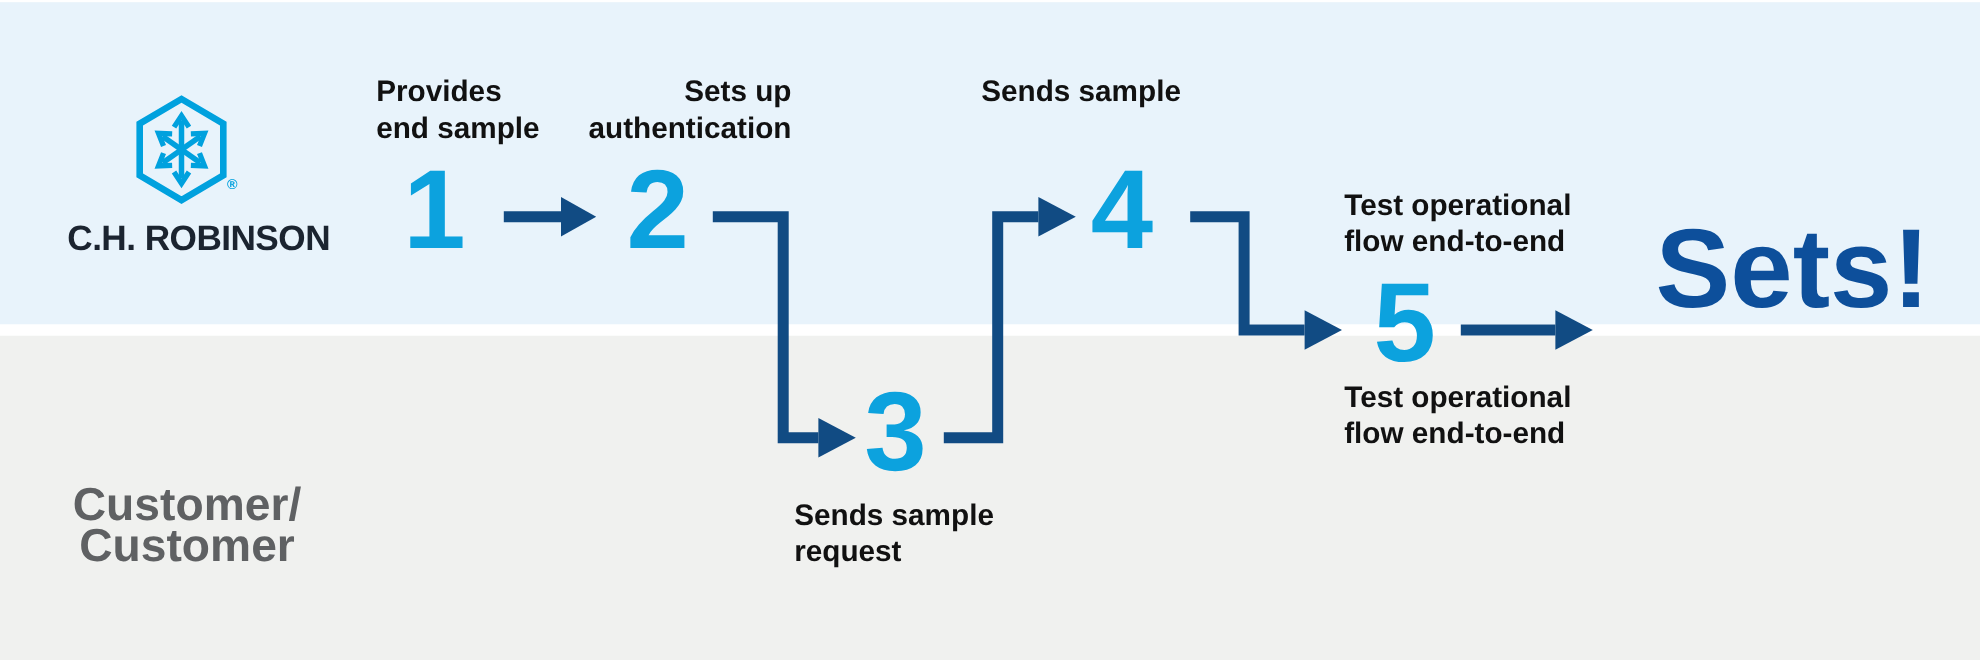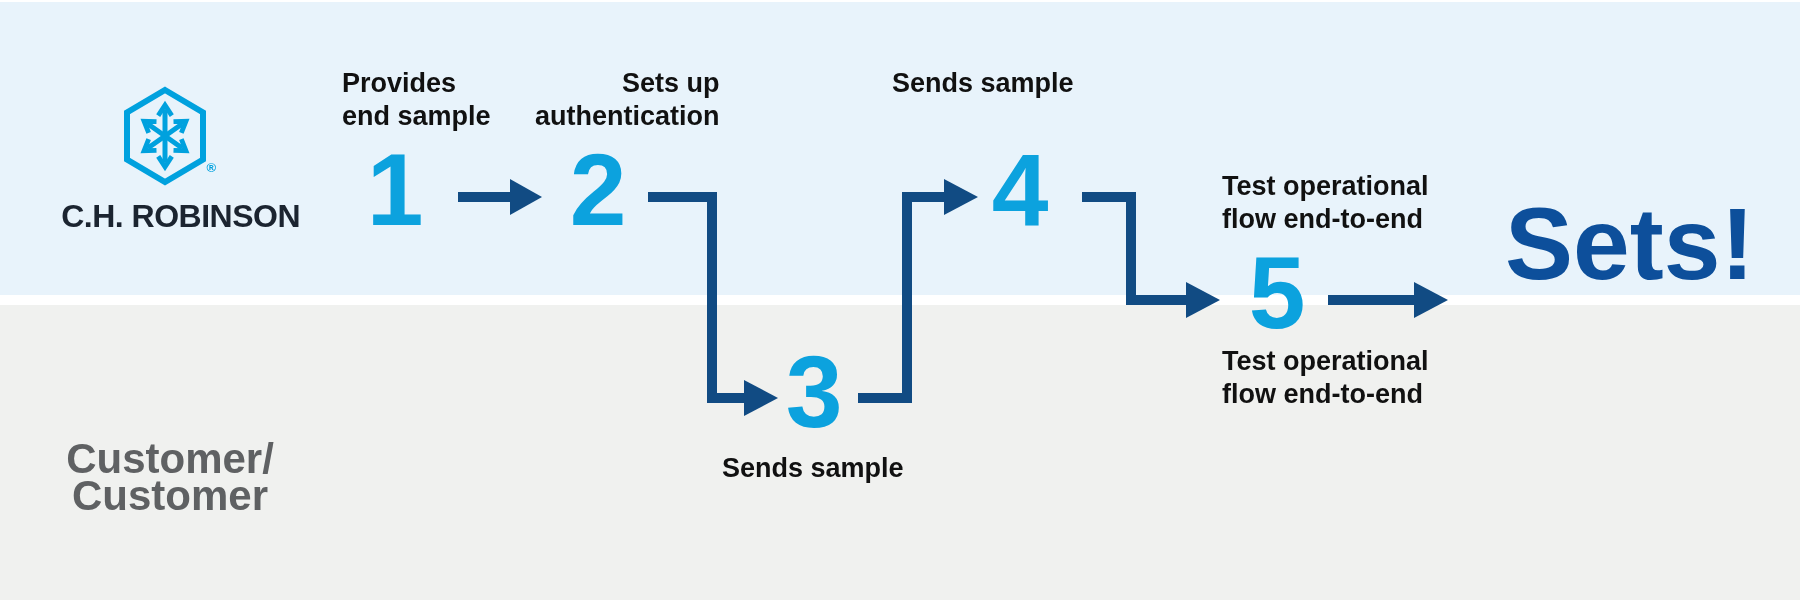--- a/index.html
+++ b/index.html
@@ -158,20 +158,21 @@
 
   <div class="step-label lbl-2">
     <div>Sets up</div>
     <div>authentication</div>
   </div>
   <div class="step-number num-2">2</div>
 
   <div class="step-number num-3">3</div>
   <div class="step-label lbl-3">
     <div>Sends sample</div>
+    <div>request</div>
   </div>
 
   <div class="step-label lbl-4">
     <div>Sends sample</div>
   </div>
   <div class="step-number num-4">4</div>
 
   <div class="step-label lbl-5a">
     <div>Test operational</div>
     <div>flow end-to-end</div>

